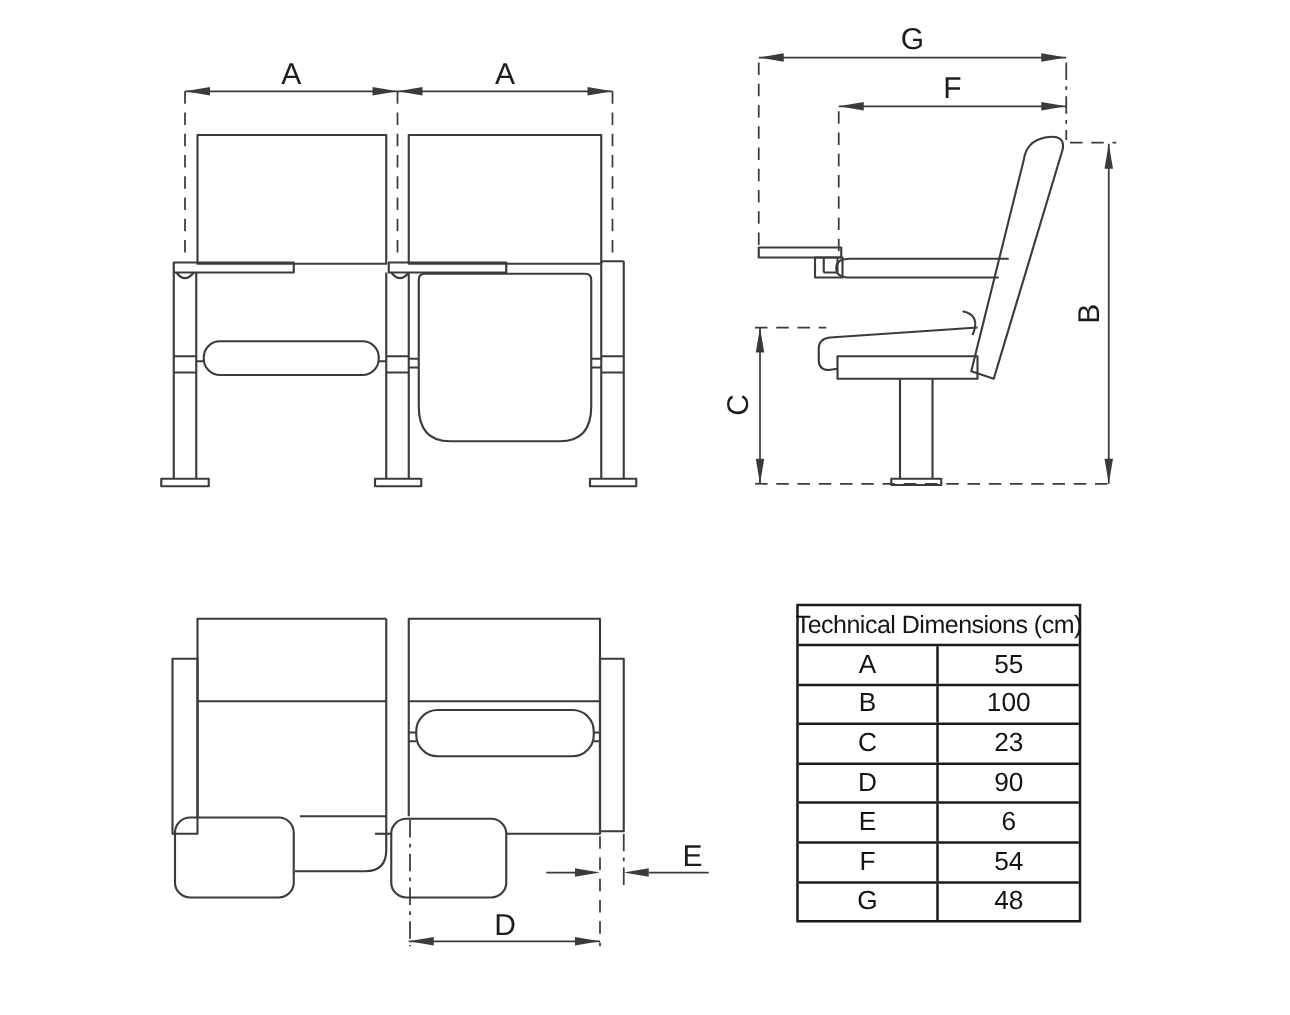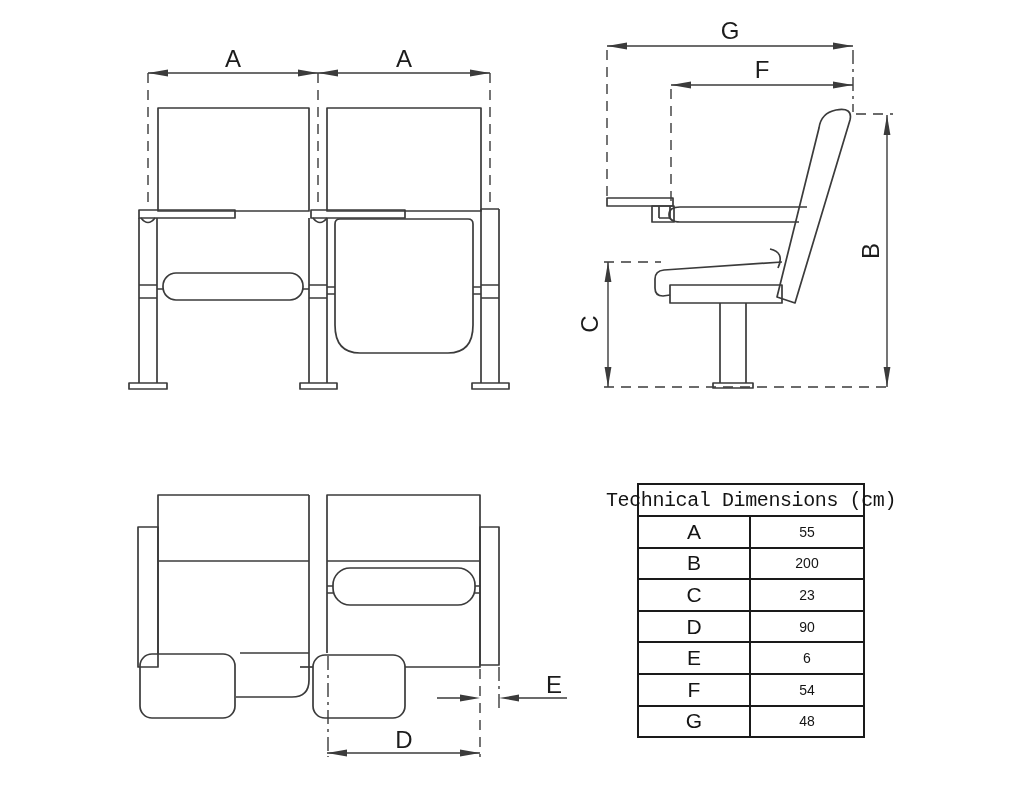--- a/index.html
+++ b/index.html
@@ -22,29 +22,29 @@
   }
   
   .dim-table {
     position:absolute; left:637px; top:483px; width:228px;
     border:2px solid #1a1a1a; background:#ffffff; color:#141414;
     box-sizing:border-box;
   }
   .dt-title {
     height:30px; border-bottom:2px solid #1a1a1a;
     display:flex; align-items:center; justify-content:center;
-    font-size:20px; letter-spacing:-0.4px; white-space:nowrap;font-family:Liberation Mono, monospace;
+    font-size:20px; letter-spacing:-0.4px; white-space:nowrap;
   }
   .dt-row { display:flex; height:29.6px; border-bottom:2px solid #1a1a1a; }
   .dt-row:last-child { border-bottom:none; }
   .dt-cell-label {
     width:112px; border-right:2px solid #1a1a1a; box-sizing:border-box;
     display:flex; align-items:center; justify-content:center; font-size:21px;
   }
-  .dt-cell-value { flex:1; display:flex; align-items:center; justify-content:center; font-size:14px; }
+  .dt-cell-value { flex:1; display:flex; align-items:center; justify-content:center; font-size:21px; }
 </style>
 </head>
 <body>
 
 <div id="stage">
 
   <svg class="blueprint" width="1032" height="812" viewBox="0 0 1032 812" xmlns="http://www.w3.org/2000/svg">
 
     <g>
 
@@ -156,21 +156,21 @@
 
   <div class="dim-table">
     <div class="dt-title">Technical Dimensions (cm)</div>
 
     <div class="dt-row">
       <div class="dt-cell-label">A</div>
       <div class="dt-cell-value">55</div>
     </div>
     <div class="dt-row">
       <div class="dt-cell-label">B</div>
-      <div class="dt-cell-value">200</div>
+      <div class="dt-cell-value">100</div>
     </div>
     <div class="dt-row">
       <div class="dt-cell-label">C</div>
       <div class="dt-cell-value">23</div>
     </div>
     <div class="dt-row">
       <div class="dt-cell-label">D</div>
       <div class="dt-cell-value">90</div>
     </div>
     <div class="dt-row">

